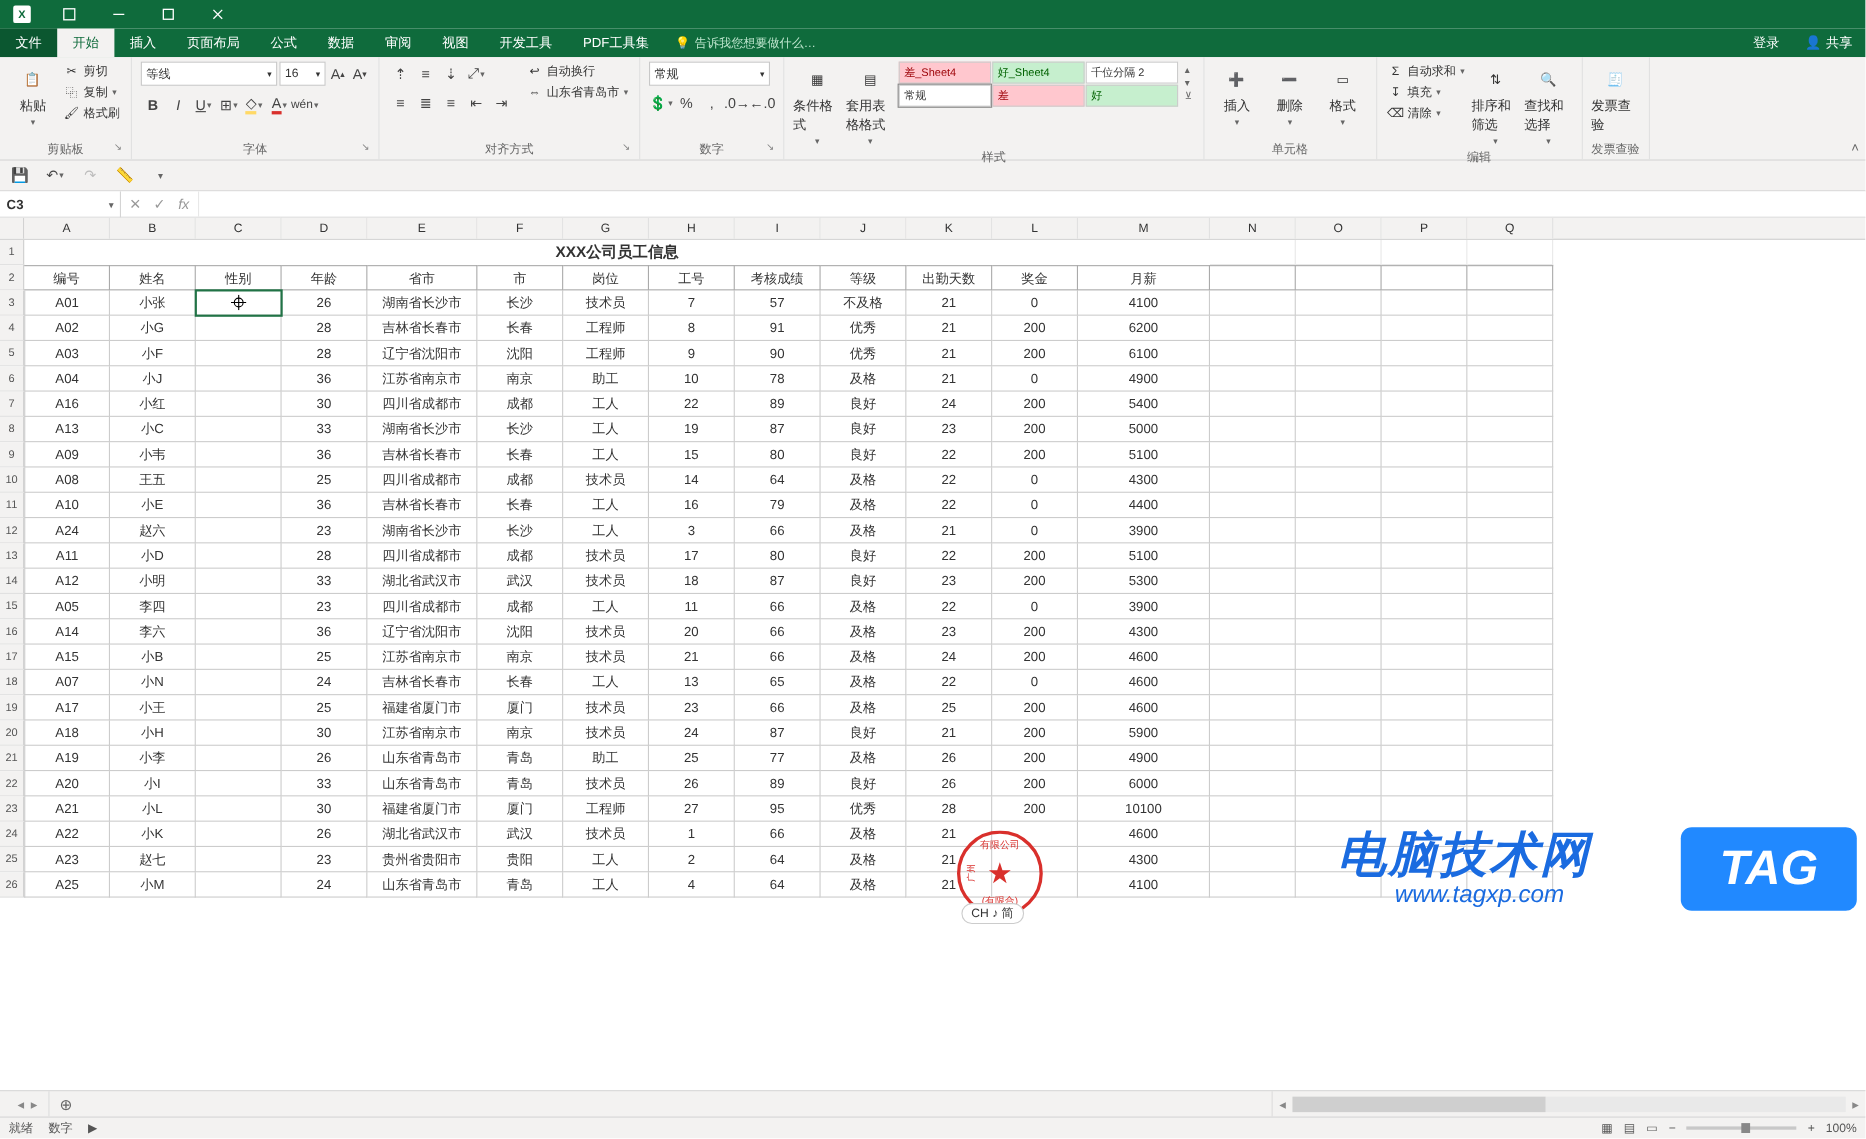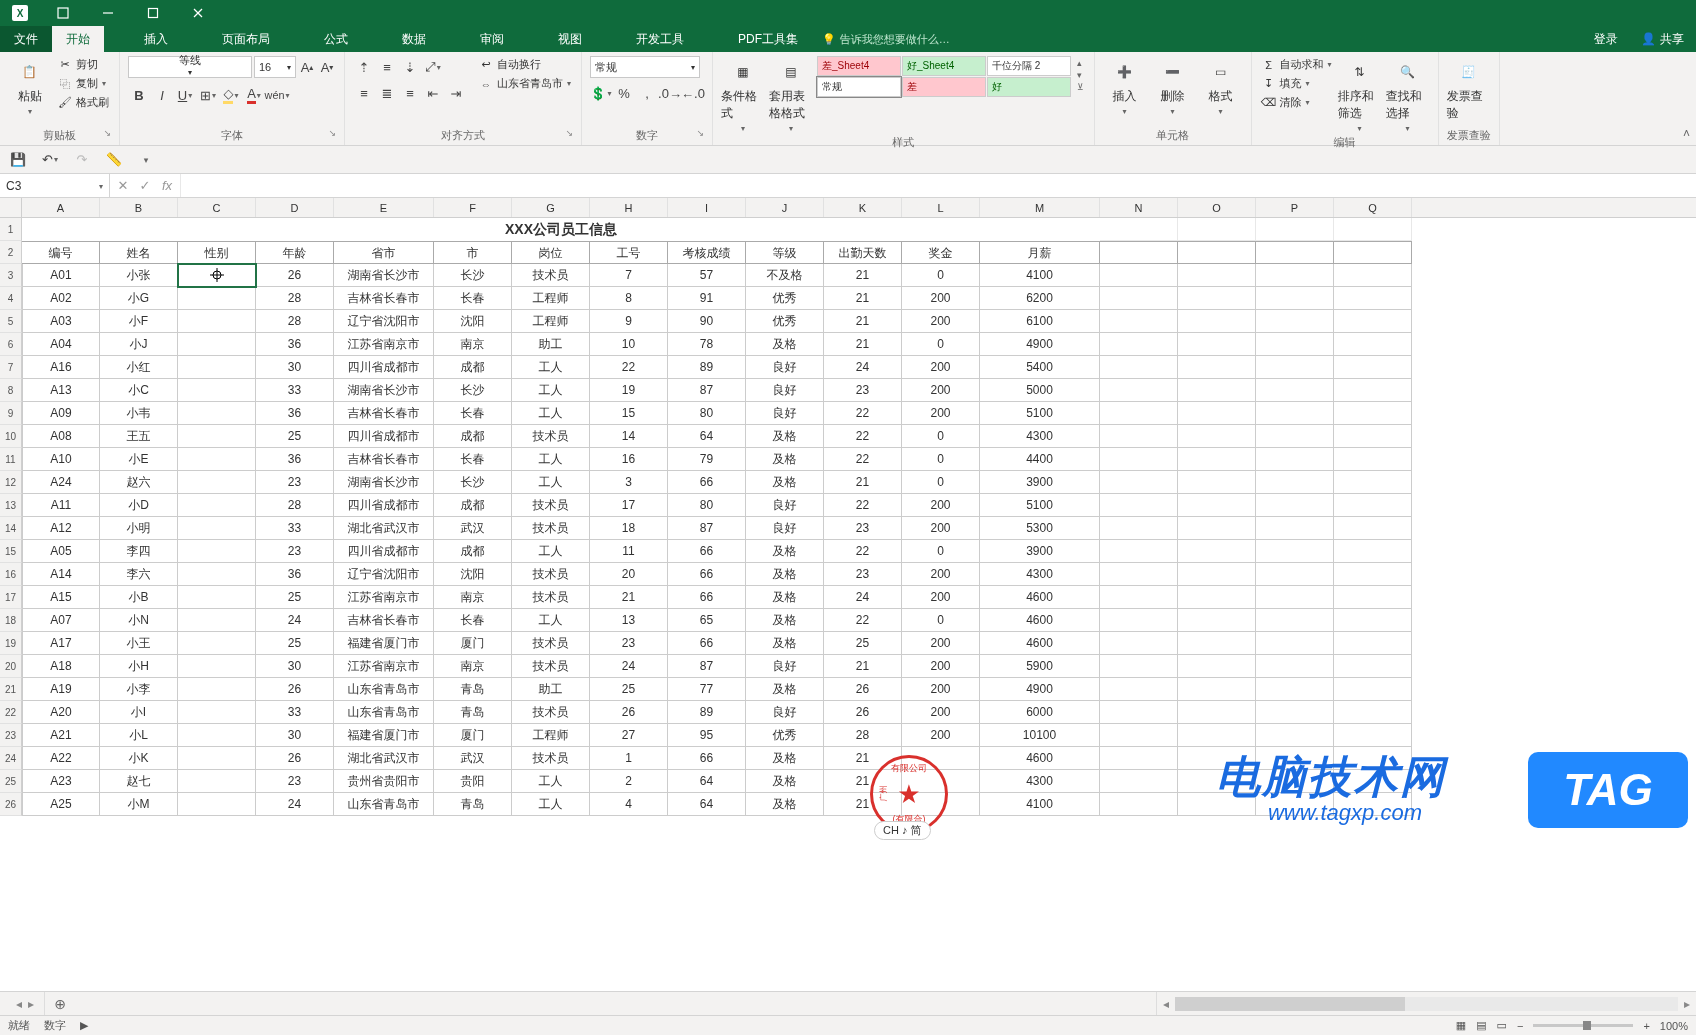--- a/index.html
+++ b/index.html
@@ -28,41 +28,41 @@
 .ribbon-group { border-right:1px solid #e1e1e1; padding:4px 8px 2px; display:flex; flex-direction:column; }
 .group-body { flex:1; display:flex; gap:4px; align-items:flex-start;}
 .group-label { text-align:center; font-size:11px; color:#666; padding-top:2px; position:relative;}
 .group-label .launcher { position:absolute; right:0; top:2px; font-size:9px; color:#888;}
 .big-btn { display:flex; flex-direction:column; align-items:center; width:44px; gap:2px; cursor:pointer; padding-top:2px;}
 .big-btn .ico { width:28px; height:28px; display:flex; align-items:center; justify-content:center; }
 .small-btns { display:flex; flex-direction:column; gap:2px; font-size:11px; }
 .small-btn { display:flex; align-items:center; gap:4px; cursor:pointer; padding:1px 2px;}
 .small-btn .ico { width:14px; height:14px; display:flex; align-items:center; justify-content:center;}
 .font-row { display:flex; gap:2px; align-items:center; margin-bottom:2px;}
-.font-select { width:124px; height:22px; border:1px solid #c8c8c8; background:#fff; font-size:11px; padding:0 4px; display:flex; align-items:center; justify-content:flex-end;flex-direction:column;}
+.font-select { width:124px; height:22px; border:1px solid #c8c8c8; background:#fff; font-size:11px; padding:0 4px; display:flex; align-items:center; justify-content:space-between;}
 .size-select { width:42px; height:22px; border:1px solid #c8c8c8; background:#fff; font-size:11px; padding:0 4px; display:flex; align-items:center; justify-content:space-between;}
 .toolbar-row { display:flex; gap:1px; }
 .tbtn { width:22px; height:22px; display:flex; align-items:center; justify-content:center; cursor:pointer; font-size:13px; color:#444;}
 .tbtn.small{ width:18px;}
 .tbtn .dd { font-size:8px; margin-left:1px; color:#666;}
 .number-fmt { width:110px; height:22px; border:1px solid #c8c8c8; background:#fff; font-size:11px; padding:0 4px; display:flex; align-items:center; justify-content:space-between;}
 .style-gallery { display:flex; gap:1px; }
 .style-cell { width:84px; height:20px; border:1px solid #ccc; font-size:10px; display:flex; align-items:center; padding:0 4px;}
 .style-bad { background:#ffc7ce; color:#9c0006;}
 .style-good { background:#c6efce; color:#006100;}
 .style-normal { background:#fff; }
 .ribbon-collapse { position:absolute; right:6px; bottom:4px; font-size:12px; color:#666; cursor:pointer;}
 
 
 .qat { height:28px; background:#f3f2f1; border-bottom:1px solid #d4d4d4; display:flex; align-items:center; padding:0 6px; gap:8px;}
 .qat .tbtn { width:24px; height:24px;}
 
 
 .formula-row { height:24px; border-bottom:1px solid #d4d4d4; display:flex; align-items:stretch; background:#fff;}
-.name-box { width:110px; border-right:1px solid #d4d4d4; display:flex; align-items:center; padding:12px 6px; font-size:12px; justify-content:space-between;}
+.name-box { width:110px; border-right:1px solid #d4d4d4; display:flex; align-items:center; padding:12px 6px; font-size:12px; justify-content:space-between;font-weight:bold;}
 .fx-btns { display:flex; align-items:center; padding:0 4px; gap:4px; border-right:1px solid #e8e8e8;}
 .fx-btns span { color:#999; font-size:13px; width:18px; text-align:center;}
 .formula-input { flex:1; padding:0 6px; display:flex; align-items:center;}
 
 
 .grid-wrap { position:relative; height: calc(100vh - 26px - 26px - 94px - 28px - 24px - 24px - 20px); overflow:hidden; background:#fff;}
 .col-headers { display:flex; height:20px; background:#f3f2f1; border-bottom:1px solid #cfcfcf; position:sticky; top:0;}
 .corner { width:22px; border-right:1px solid #cfcfcf; background:#f3f2f1;}
 .ch { border-right:1px solid #e1e1e1; text-align:center; font-size:11px; color:#333; line-height:20px; background:#f3f2f1;}
 .row { display:flex; height:23px; }
@@ -128,21 +128,21 @@
         <svg viewBox="0 0 12 12">
           <line x1="2" y1="2" x2="10" y2="10"></line>
           <line x1="10" y1="2" x2="2" y2="10"></line>
         </svg>
       </div>
   </div>
 </div>
 
 <div class="menurow">
   <div class="menu-item file">文件</div>
-  <div id="menu-tabs" style="display: flex; gap: 26px;">
+  <div id="menu-tabs" style="display: flex;">
       <div class="menu-item active">开始</div>
       <div class="menu-item">插入</div>
       <div class="menu-item">页面布局</div>
       <div class="menu-item">公式</div>
       <div class="menu-item">数据</div>
       <div class="menu-item">审阅</div>
       <div class="menu-item">视图</div>
       <div class="menu-item">开发工具</div>
       <div class="menu-item">PDF工具集</div>
     </div>

